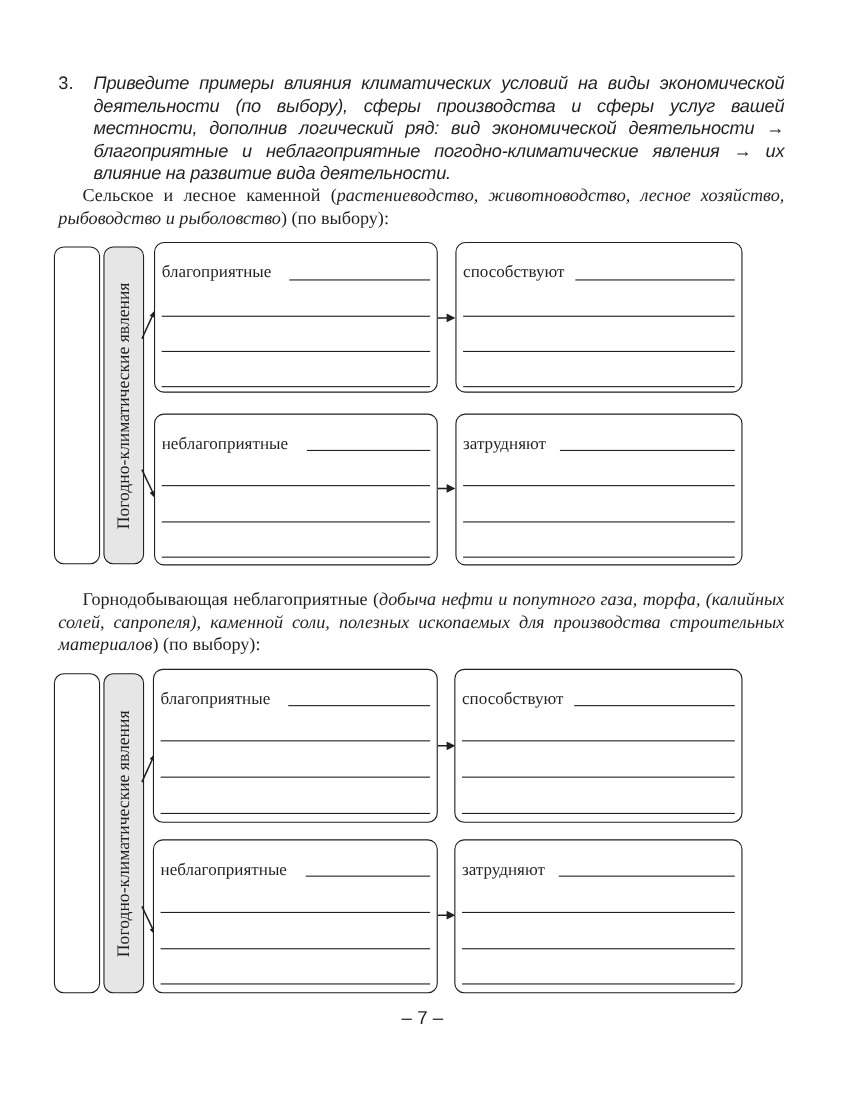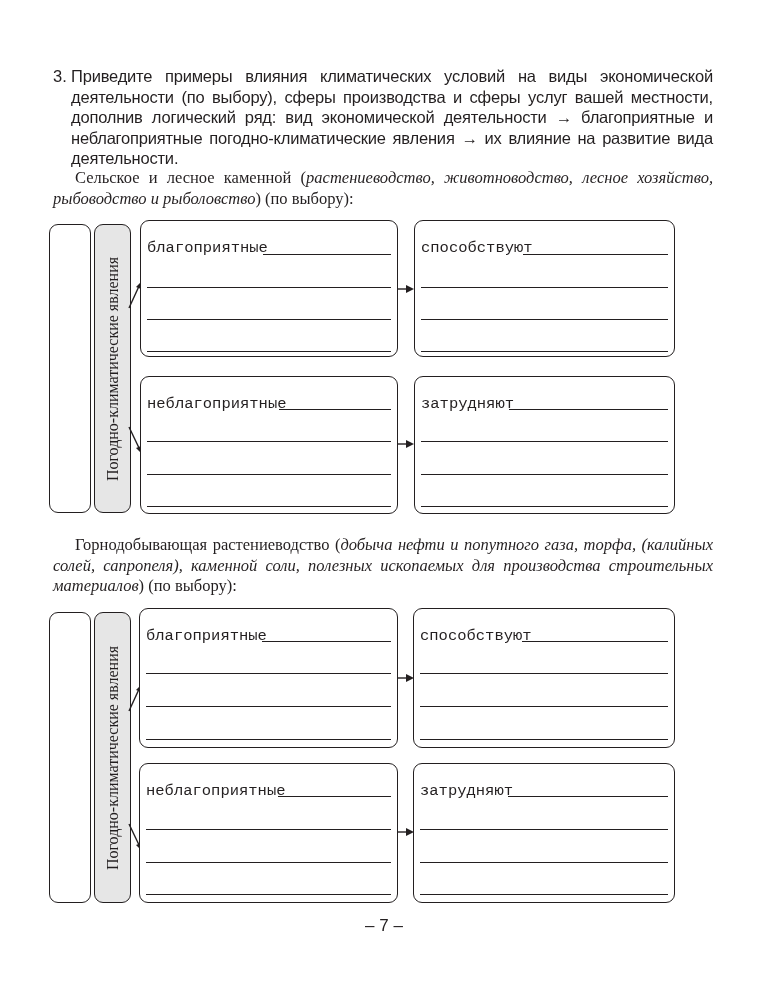--- a/index.html
+++ b/index.html
@@ -1,28 +1,28 @@
 <!DOCTYPE html>
 <html><head>
 <meta charset="utf-8">
 <style>
   html, body { margin:0; padding:0; }
   body { width:768px; height:1000px; background:#fff; position:relative; overflow:hidden; color:#231f20; }
   .sans { font-family: "Liberation Sans", sans-serif; }
   .serif { font-family: "Liberation Serif", serif; }
   .task { position:absolute; left:53px; top:66px; width:660px; font-size:16.5px; line-height:20.5px; }
   .task .num { position:absolute; left:0; top:0; }
-  .task .body { margin-left:18px; text-align:justify; letter-spacing:-0.2px; }
+  .task .body { margin-left:32px; text-align:justify; letter-spacing:-0.2px;font-style:italic; }
   .para { position:absolute; left:53px; width:660px; font-size:16.5px; line-height:20.5px; text-align:justify; text-indent:22px; }
   .para i { font-style:italic; }
   .box { position:absolute; border:1.6px solid #231f20; border-radius:9px; box-sizing:border-box; background:#fff; }
   .outer { }
   .gray { background:#e6e6e6; }
   .vlabel { position:absolute; left:50%; top:50%; transform:translate(-50%,-50%) rotate(-90deg); white-space:nowrap; font-size:16px; font-family:"Liberation Serif", serif; }
-  .lbl { position:absolute; left:6px; font-size:15.5px; font-family:Liberation Mono, monospace; background:#fff; padding-right:4px; line-height:16px; }
+  .lbl { position:absolute; left:6px; font-size:15.5px; font-family:Liberation Serif, serif; background:#fff; padding-right:4px; line-height:16px; }
   .line { position:absolute; height:0; border-top:1.4px solid #231f20; }
   .arrow { position:absolute; }
   .pagenum { position:absolute; left:0; width:768px; top:916px; text-align:center; font-size:17px; font-family:"Liberation Sans", sans-serif; }
 </style>
 </head>
 <body>
 
 <div class="task sans">
   <span class="num">3.</span>
   <div class="body">Приведите примеры влияния климатических условий на виды экономической деятельности (по выбору), сферы производства и сферы услуг вашей местности, дополнив логический ряд: вид экономической деятельности → благоприятные и неблагоприятные погодно-климатические явления → их влияние на развитие вида деятельности.</div>
@@ -77,21 +77,21 @@
   </svg>
   <div class="box" style="left:414px;top:376px;width:261px;height:138px;">
     <span class="lbl" style="top:19px;">затрудняют</span>
     <div class="line" style="left:94px;right:6px;top:32px;"></div>
     <div class="line" style="left:6px;right:6px;top:64px;"></div>
     <div class="line" style="left:6px;right:6px;top:97px;"></div>
     <div class="line" style="left:6px;right:6px;top:129px;"></div>
   </div>
 </div>
 
-<div class="para serif" style="top:535px;"><span>Горнодобывающая растениеводство (</span><i>добыча нефти и попутного газа, торфа, (калийных солей, сапропеля), каменной соли, полезных ископаемых для производства строительных материалов</i><span>) (по выбору):</span></div>
+<div class="para serif" style="top:535px;"><span>Горнодобывающая неблагоприятные (</span><i>добыча нефти и попутного газа, торфа, (калийных солей, сапропеля), каменной соли, полезных ископаемых для производства строительных материалов</i><span>) (по выбору):</span></div>
 
 <div>
   <div class="box outer" style="left:49px;top:612px;width:42px;height:291px;"></div>
   <div class="box gray" style="left:94px;top:612px;width:37px;height:291px;">
     <span class="vlabel">Погодно-климатические явления</span>
   </div>
 
   <svg class="arrow" style="left:128px;top:683px;" width="16" height="30">
     <line x1="1" y1="28" x2="12" y2="4" stroke="#231f20" stroke-width="1.4"></line>
     <polygon points="14,1 8,7 13,9" fill="#231f20"></polygon>

